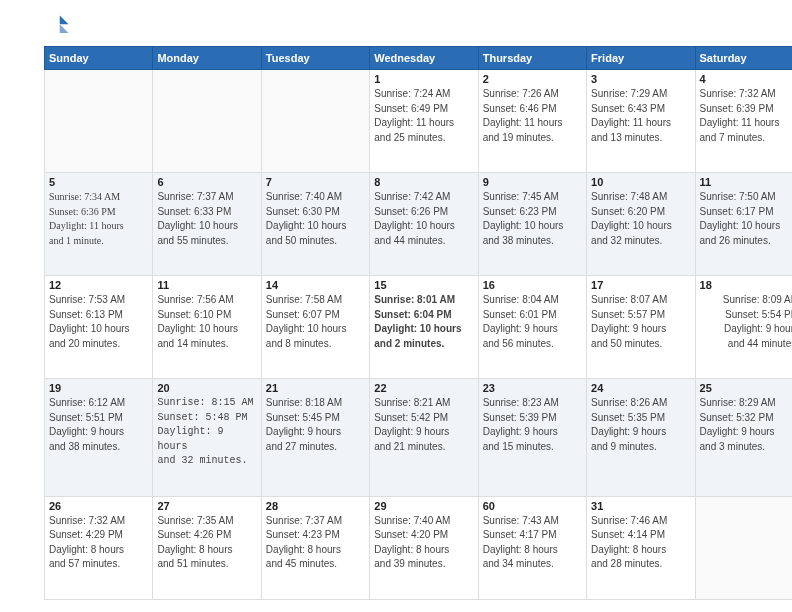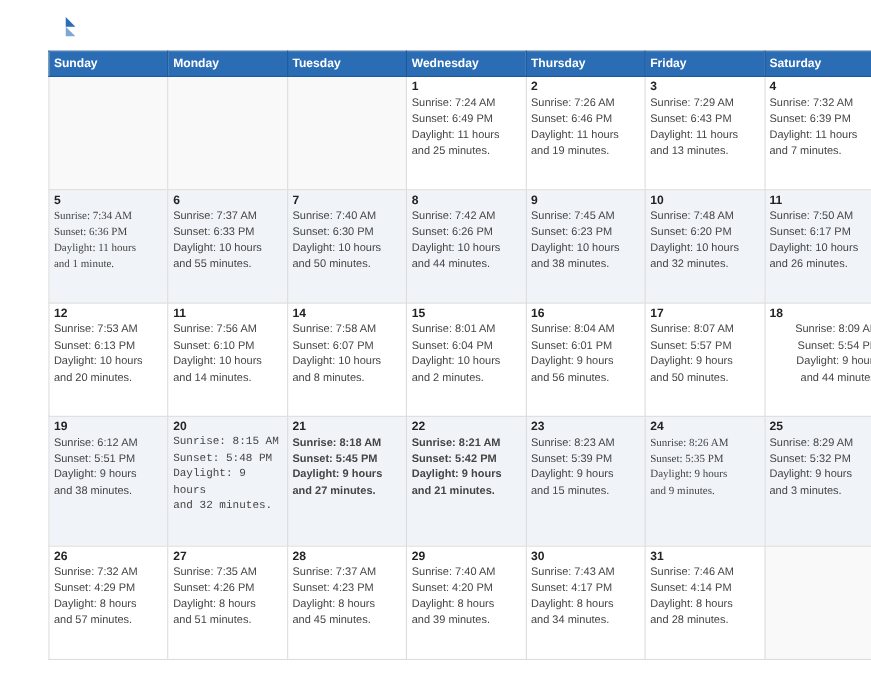--- a/index.html
+++ b/index.html
@@ -240,21 +240,21 @@
           </td>
           <td>
             <span class="day-number">14</span>
             <div class="day-info" style="white-space: pre-line;">Sunrise: 7:58 AM
 Sunset: 6:07 PM
 Daylight: 10 hours
 and 8 minutes.</div>
           </td>
           <td>
             <span class="day-number">15</span>
-            <div class="day-info" style="white-space: pre-line;">Sunrise: 8:01 AM
+            <div class="day-info" style="white-space: pre-line; font-weight: bold;">Sunrise: 8:01 AM
 Sunset: 6:04 PM
 Daylight: 10 hours
 and 2 minutes.</div>
           </td>
           <td>
             <span class="day-number">16</span>
             <div class="day-info" style="white-space: pre-line;">Sunrise: 8:04 AM
 Sunset: 6:01 PM
 Daylight: 9 hours
 and 56 minutes.</div>
@@ -284,42 +284,42 @@
           </td>
           <td>
             <span class="day-number">20</span>
             <div class="day-info" style="white-space: pre-line; font-family: Liberation Mono, monospace;">Sunrise: 8:15 AM
 Sunset: 5:48 PM
 Daylight: 9 hours
 and 32 minutes.</div>
           </td>
           <td>
             <span class="day-number">21</span>
-            <div class="day-info" style="white-space: pre-line; font-weight: bold;">Sunrise: 8:18 AM
+            <div class="day-info" style="white-space: pre-line;">Sunrise: 8:18 AM
 Sunset: 5:45 PM
 Daylight: 9 hours
 and 27 minutes.</div>
           </td>
           <td>
             <span class="day-number">22</span>
-            <div class="day-info" style="white-space: pre-line; font-weight: bold;">Sunrise: 8:21 AM
+            <div class="day-info" style="white-space: pre-line;">Sunrise: 8:21 AM
 Sunset: 5:42 PM
 Daylight: 9 hours
 and 21 minutes.</div>
           </td>
           <td>
             <span class="day-number">23</span>
             <div class="day-info" style="white-space: pre-line;">Sunrise: 8:23 AM
 Sunset: 5:39 PM
 Daylight: 9 hours
 and 15 minutes.</div>
           </td>
           <td>
             <span class="day-number">24</span>
-            <div class="day-info" style="white-space: pre-line; font-family: Liberation Serif, serif;">Sunrise: 8:26 AM
+            <div class="day-info" style="white-space: pre-line;">Sunrise: 8:26 AM
 Sunset: 5:35 PM
 Daylight: 9 hours
 and 9 minutes.</div>
           </td>
           <td>
             <span class="day-number">25</span>
             <div class="day-info" style="white-space: pre-line;">Sunrise: 8:29 AM
 Sunset: 5:32 PM
 Daylight: 9 hours
 and 3 minutes.</div>
@@ -348,21 +348,21 @@
 and 45 minutes.</div>
           </td>
           <td>
             <span class="day-number">29</span>
             <div class="day-info" style="white-space: pre-line;">Sunrise: 7:40 AM
 Sunset: 4:20 PM
 Daylight: 8 hours
 and 39 minutes.</div>
           </td>
           <td>
-            <span class="day-number">30</span>
+            <span class="day-number">60</span>
             <div class="day-info" style="white-space: pre-line;">Sunrise: 7:43 AM
 Sunset: 4:17 PM
 Daylight: 8 hours
 and 34 minutes.</div>
           </td>
           <td>
             <span class="day-number">31</span>
             <div class="day-info" style="white-space: pre-line;">Sunrise: 7:46 AM
 Sunset: 4:14 PM
 Daylight: 8 hours

